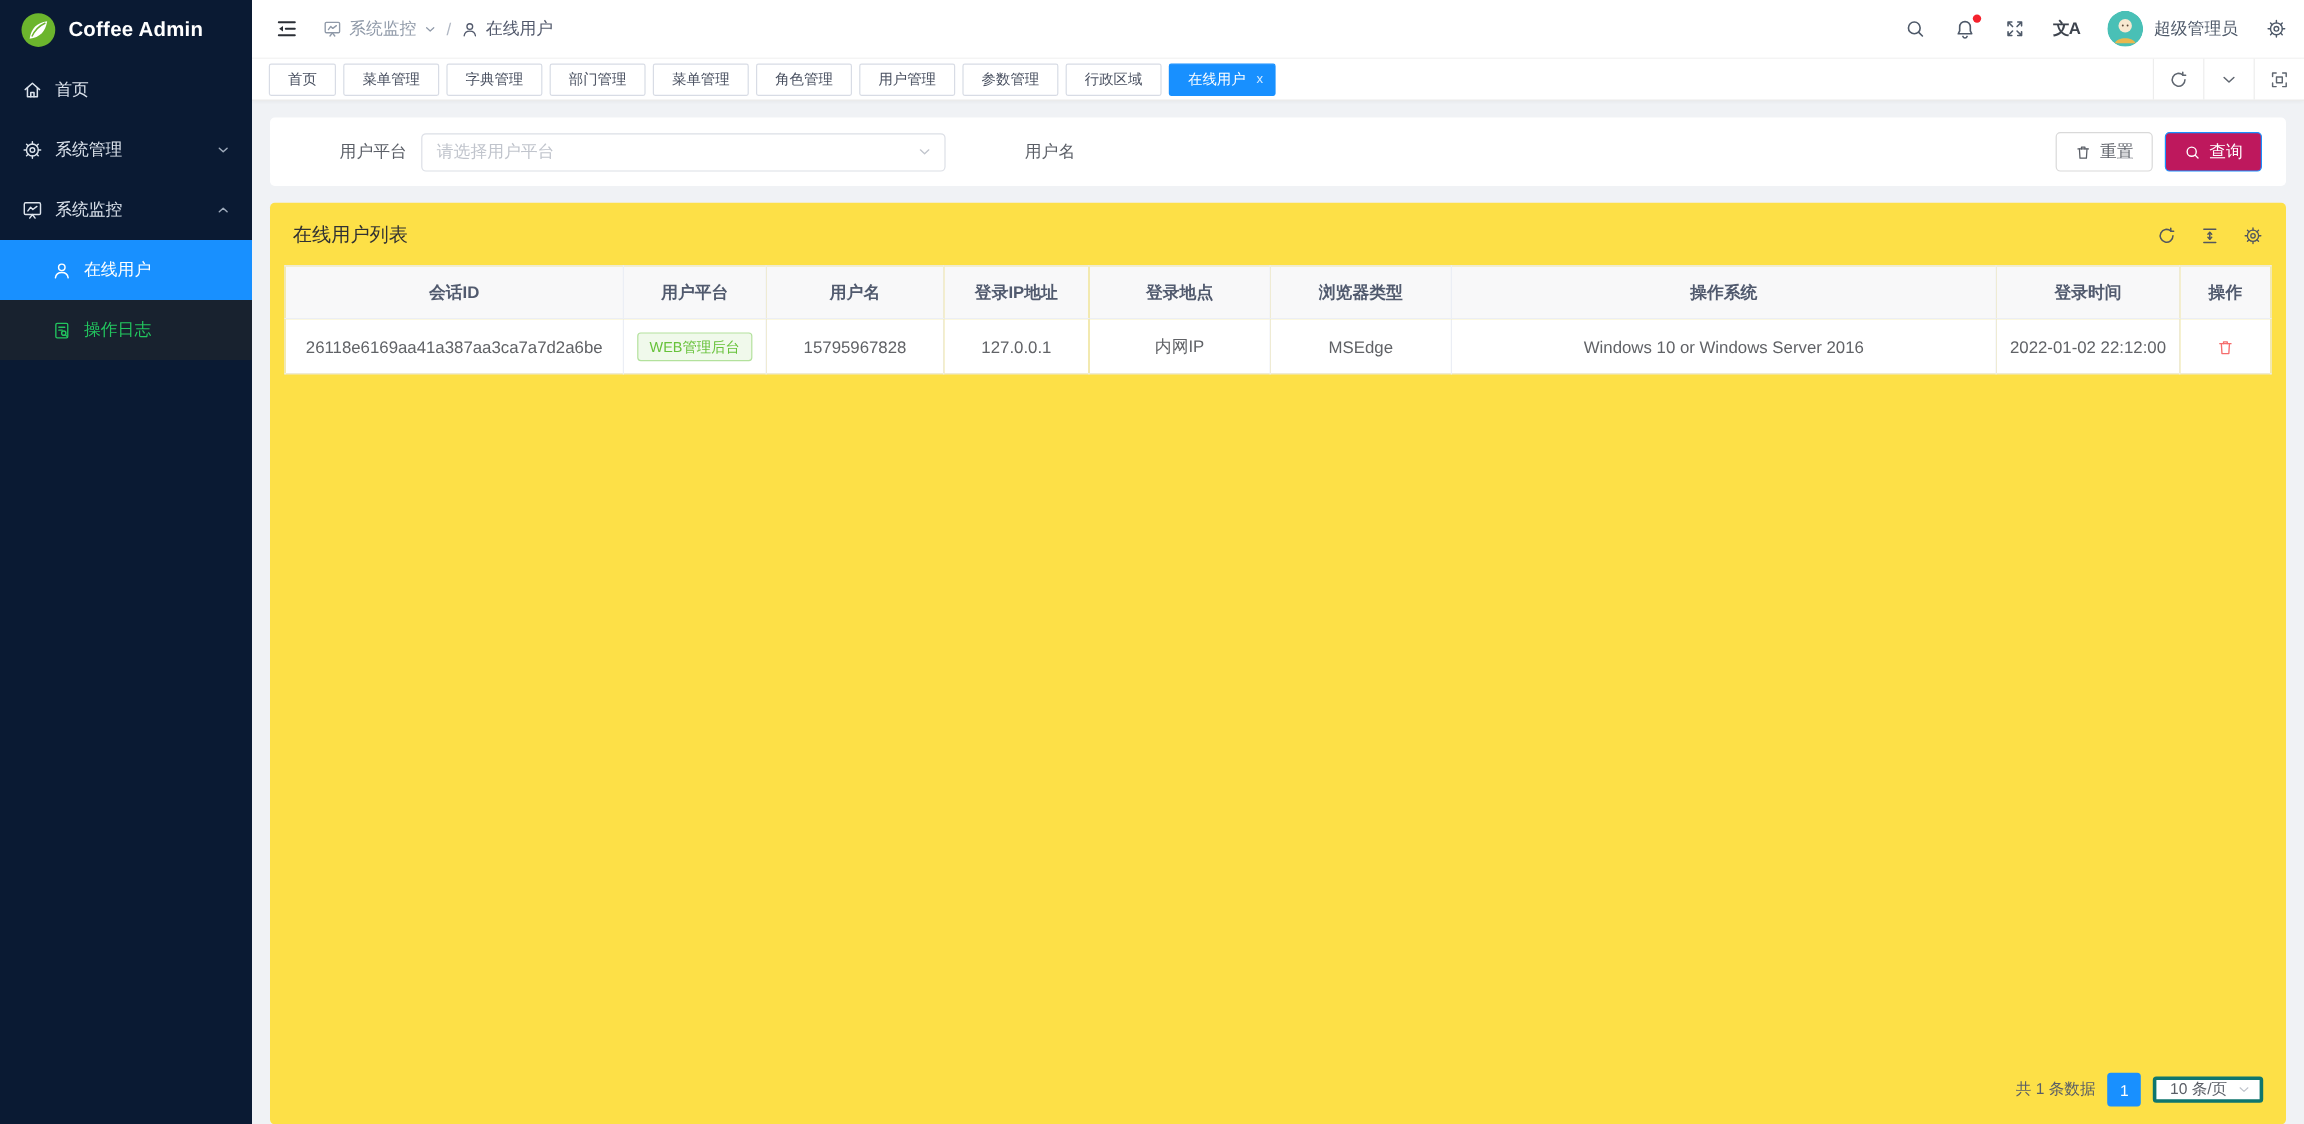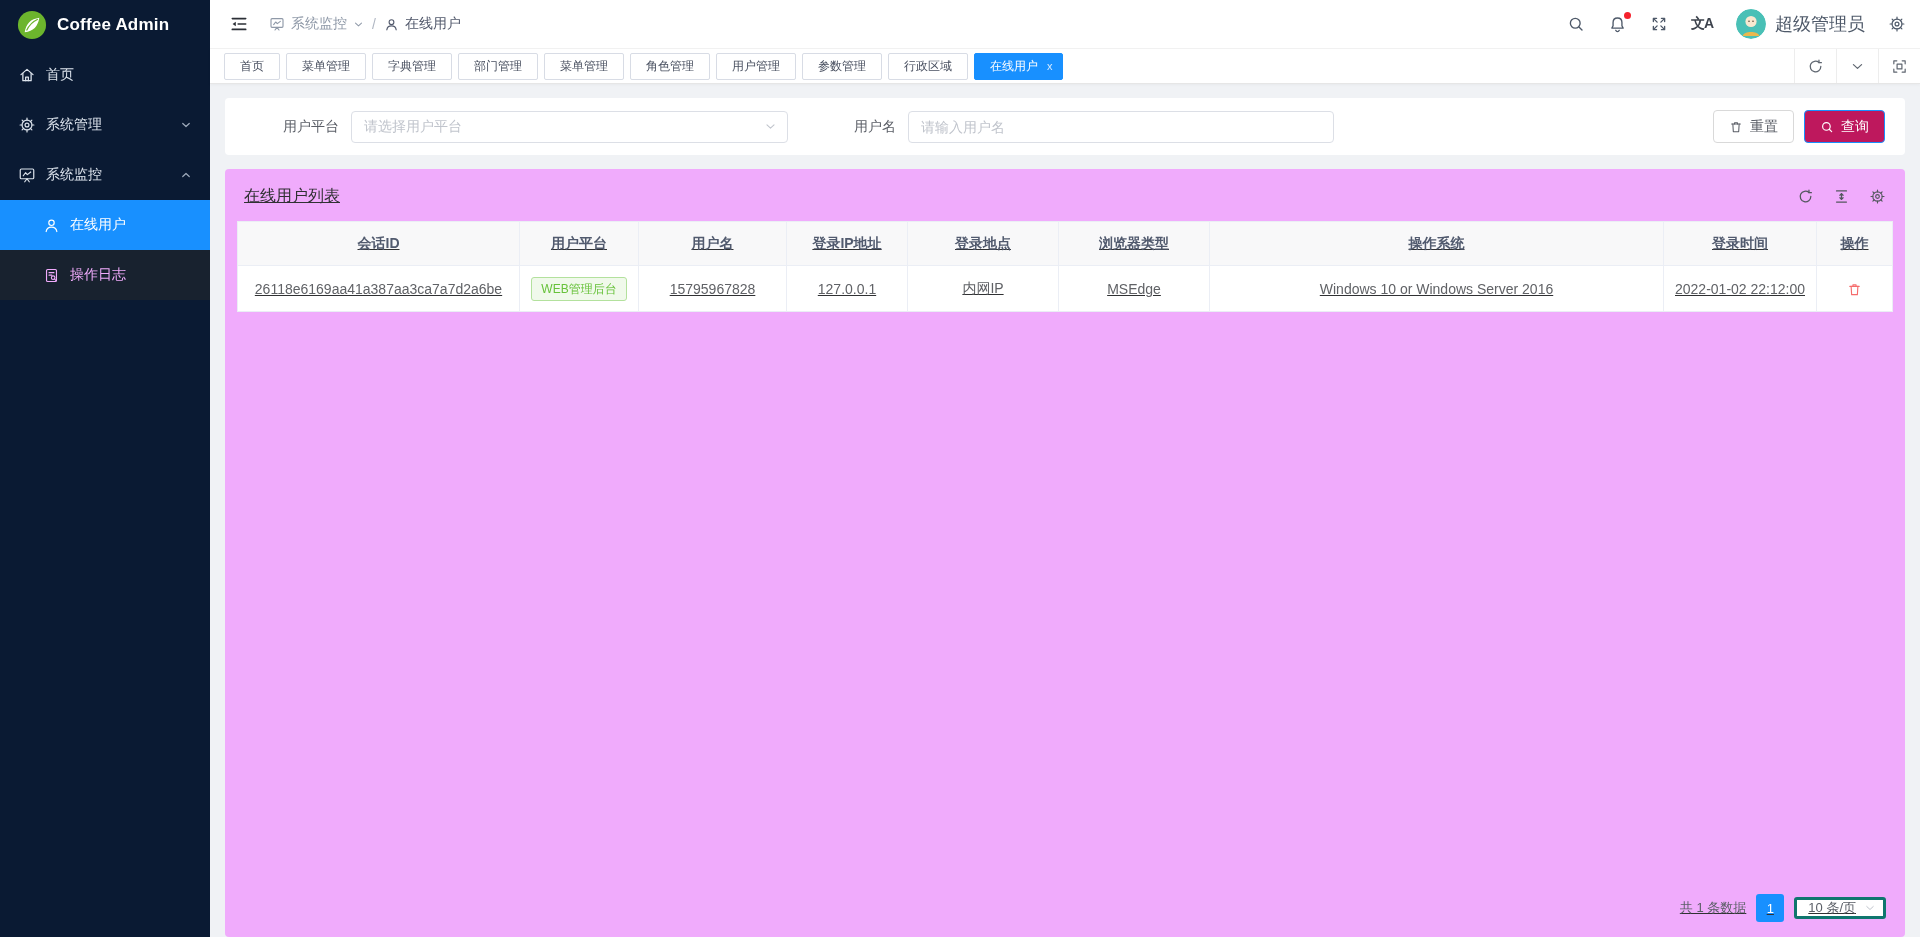--- a/index.html
+++ b/index.html
@@ -10,42 +10,42 @@
   .app { display:flex; width:1920px; height:937px; }
 
   
   .sidebar { width:210px; flex-shrink:0; background:#0a1a33; color:#d9e0ea; display:flex; flex-direction:column; }
   .logo { height:50px; display:flex; align-items:center; padding-left:17px; gap:10px; cursor:pointer; }
   .logo-text { color:#ffffff; font-weight:bold; font-size:17px; letter-spacing:.2px; white-space:nowrap; }
   .menu-item { height:50px; display:flex; align-items:center; padding:0 18px; font-size:14px; cursor:pointer; color:#dce3ec; white-space:nowrap; }
   .mi-icon { width:18px; height:18px; margin-right:10px; display:inline-flex; flex-shrink:0; }
   .mi-chevron { margin-left:auto; width:12px; height:12px; color:#9fabbc; display:inline-flex; }
   .submenu { background:#18222f; }
-  .menu-item.sub { padding-left:43px; color:#f0abfc; }
+  .menu-item.sub { padding-left:43px; color:#22c55e; }
   .menu-item.sub .mi-icon { width:17px; height:17px; }
   .menu-item.sub.active { background:#1890ff; color:#ffffff; }
 
   
   .main { flex:1; min-width:0; display:flex; flex-direction:column; background:#f0f2f5; }
 
   
   .topbar { height:49px; flex-shrink:0; background:#fff; display:flex; align-items:center; padding:0 14px 0 15px; border-bottom:1px solid #f2f2f2; }
   .fold-btn { color:#2b2f36; cursor:pointer; display:inline-flex; padding:4px; }
   .breadcrumb { display:flex; align-items:center; margin-left:16px; font-size:14px; gap:8px; }
   .crumb { display:inline-flex; align-items:center; gap:6px; color:#8f99a8; cursor:pointer; }
   .crumb.current { color:#51586b; cursor:default; }
   .crumb-sep { color:#b0b7c3; }
   .topbar-right { margin-left:auto; display:flex; align-items:center; gap:23px; color:#4e5969; }
   .tb-icon { cursor:pointer; display:inline-flex; color:#4e5969; }
   .bell-wrap { position:relative; }
   .bell-dot { position:absolute; top:-3px; right:-4px; width:7px; height:7px; border-radius:50%; background:#f5222d; }
   .translate { font-size:14px; font-weight:bold; color:#3d434d; cursor:pointer; letter-spacing:-1px; }
   .user-chip { display:flex; align-items:center; gap:9px; cursor:pointer; }
   .avatar { width:30px; height:30px; border-radius:50%; overflow:hidden; flex-shrink:0; }
-  .username { font-size:18px; color:#4e5969; white-space:nowrap; }
+  .username { font-size:14px; color:#4e5969; white-space:nowrap; }
 
   
   .tabbar { height:35px; flex-shrink:0; background:#fff; display:flex; align-items:stretch; border-bottom:1px solid #e6e6e6; box-shadow:0 1px 3px rgba(0,0,0,.04); }
   .tabs { display:flex; align-items:center; gap:6px; padding-left:14px; flex:1; min-width:0; }
   .tab { height:27px; display:inline-flex; align-items:center; padding:0 15px; border:1px solid #d8dce5; border-radius:2px; background:#fff; color:#495060; font-size:12px; cursor:pointer; white-space:nowrap; }
   .tab.active { background:#1890ff; border-color:#1890ff; color:#fff; padding-right:9px; }
   .tab-close { margin-left:9px; font-size:11px; color:#d6eaff; cursor:pointer; line-height:1; }
   .tab-tools { display:flex; }
   .tool-cell { width:42px; display:flex; align-items:center; justify-content:center; border-left:1px solid #ededed; color:#5f6670; cursor:pointer; }
 
@@ -58,21 +58,21 @@
   .f-label.uname { margin-left:66px; }
   .select-box { margin-left:12px; width:437px; height:32px; border:1px solid #dcdfe6; border-radius:4px; background:#fff; display:flex; align-items:center; justify-content:space-between; padding:0 10px 0 12px; cursor:pointer; }
   .select-box .placeholder { color:#c0c4cc; font-size:14px; }
   .select-caret { color:#c0c4cc; display:inline-flex; }
   .text-input { margin-left:12px; width:426px; height:32px; border:1px solid #dcdfe6; border-radius:4px; padding:0 12px; font-size:14px; color:#606266; font-family:inherit; outline:none; }
   .text-input::placeholder { color:#c0c4cc; }
   .filter-actions { margin-left:auto; display:flex; gap:10px; }
   .btn { height:33px; padding:0 15px; border-radius:4px; border:1px solid #d9d9d9; background:#fff; color:#5a5e66; font-size:14px; font-family:inherit; display:inline-flex; align-items:center; gap:7px; cursor:pointer; }
   .btn.primary { background:#be185d; border-color:#1890ff; color:#fff; }
 
-  .table-card { margin-top:14px; flex:1; min-height:0; background:#f0abfc; border-radius:4px; display:flex; flex-direction:column;text-decoration:underline; }
+  .table-card { margin-top:14px; flex:1; min-height:0; background:#fde047; border-radius:4px; display:flex; flex-direction:column; }
   .card-header { flex-shrink:0; display:flex; align-items:center; padding:17px 19px 14px 19px; }
   .card-title { font-size:16px; color:#303133; }
   .card-tools { margin-left:auto; display:flex; align-items:center; gap:19px; color:#53575e; }
   .ct-icon { cursor:pointer; display:inline-flex; }
 
   .table-wrap { padding:0 12px; flex-shrink:0; }
   table { width:100%; border-collapse:collapse; table-layout:fixed; }
   th, td { border:1px solid #ebeef5; text-align:center; overflow:hidden; white-space:nowrap; }
   thead th { height:44px; background:#f8f8f9; color:#515a6e; font-weight:bold; font-size:14px; }
   tbody td { height:46px; color:#606266; font-size:14px; background:#fff; }
@@ -295,21 +295,20 @@
         <span class="f-label platform">用户平台</span>
         <div class="select-box">
           <span class="placeholder">请选择用户平台</span>
           <span class="select-caret">
             <svg viewBox="0 0 24 24" width="13" height="13" fill="none" stroke="currentColor" stroke-width="2" stroke-linecap="round" stroke-linejoin="round">
                 <path d="M5.5 9l6.5 6 6.5-6"></path>
               </svg>
           </span>
         </div>
         <span class="f-label uname">用户名</span>
-        <input class="text-input" type="text" placeholder="请输入用户名" style="">
         <div class="filter-actions">
           <button class="btn">
             <span>
               <svg viewBox="0 0 24 24" width="14" height="14" fill="none" stroke="currentColor" stroke-width="1.8" stroke-linecap="round" stroke-linejoin="round">
                 <path d="M4.5 7h15"></path>
                   <path d="M9.5 7V4.6h5V7"></path>
                   <path d="M6.6 7l.8 13.2h9.2L17.4 7"></path>
               </svg>
             </span>
             <span>重置</span>

